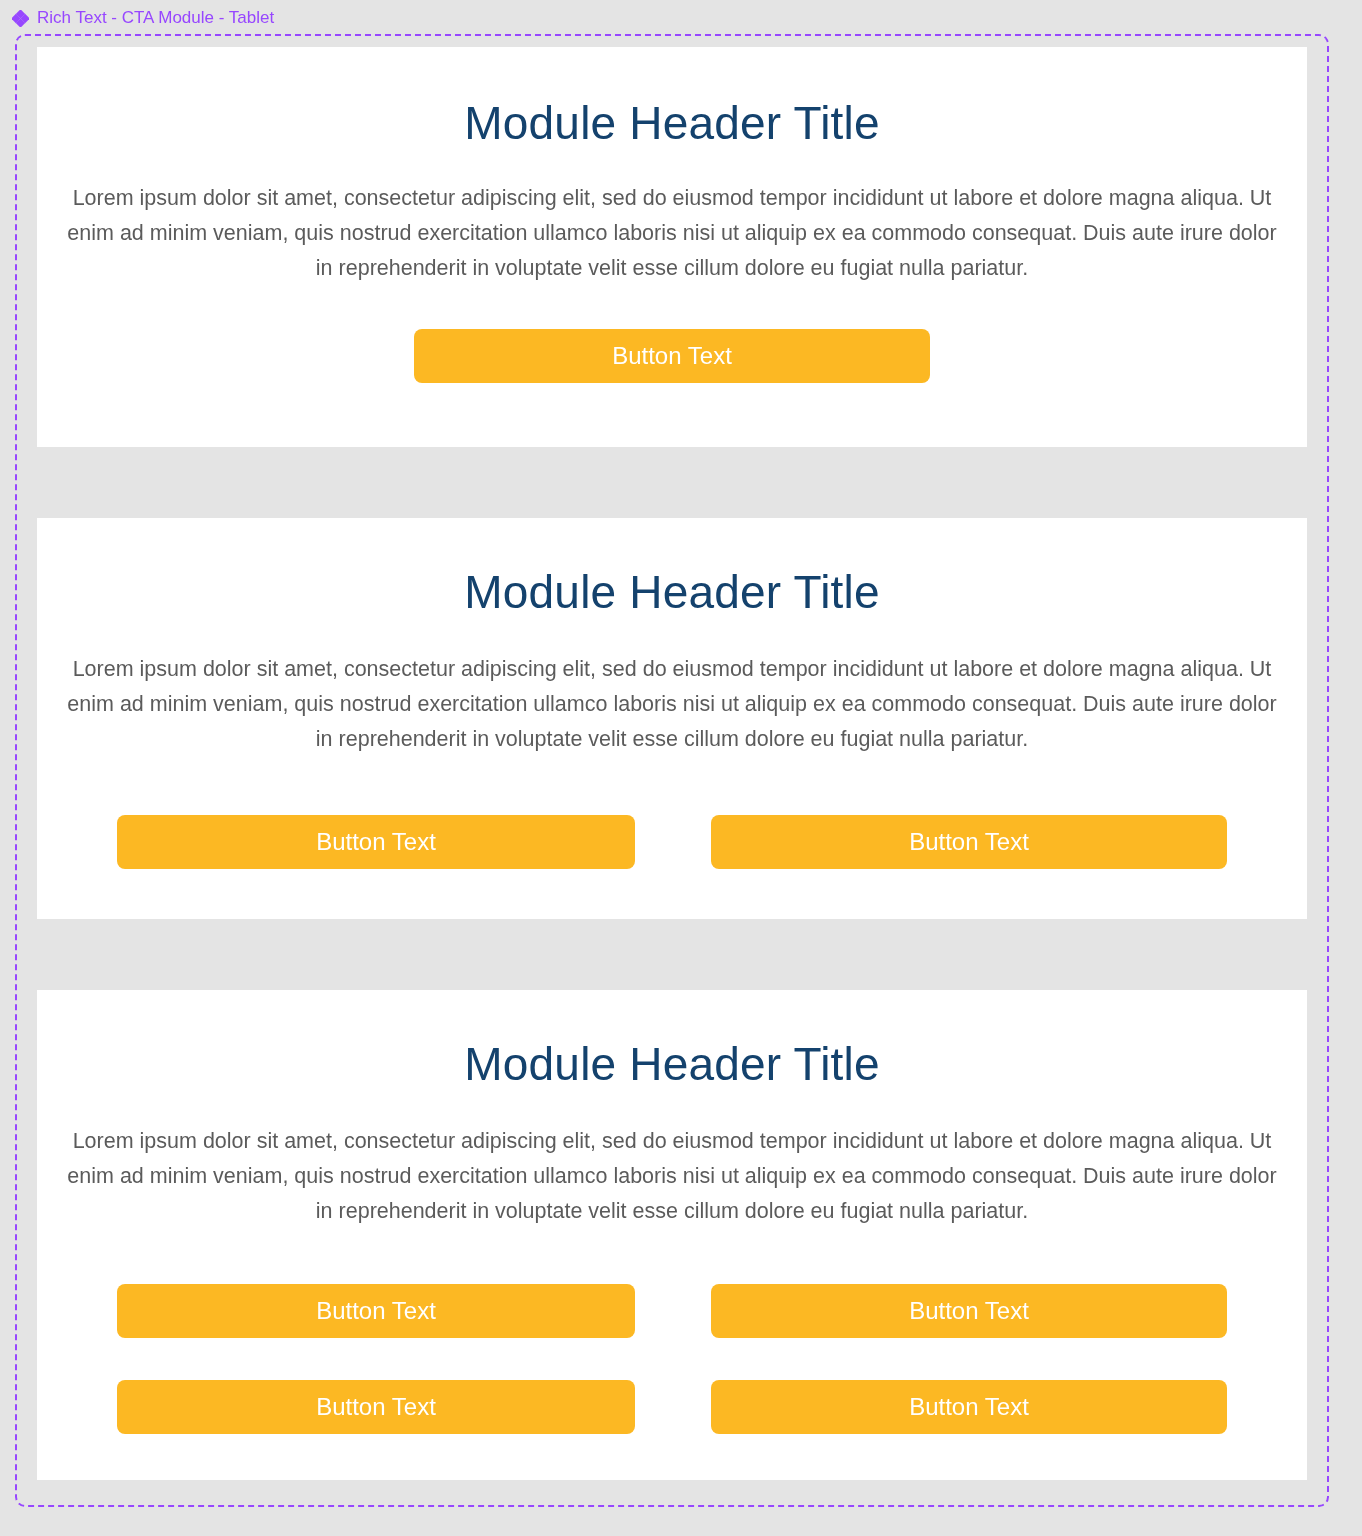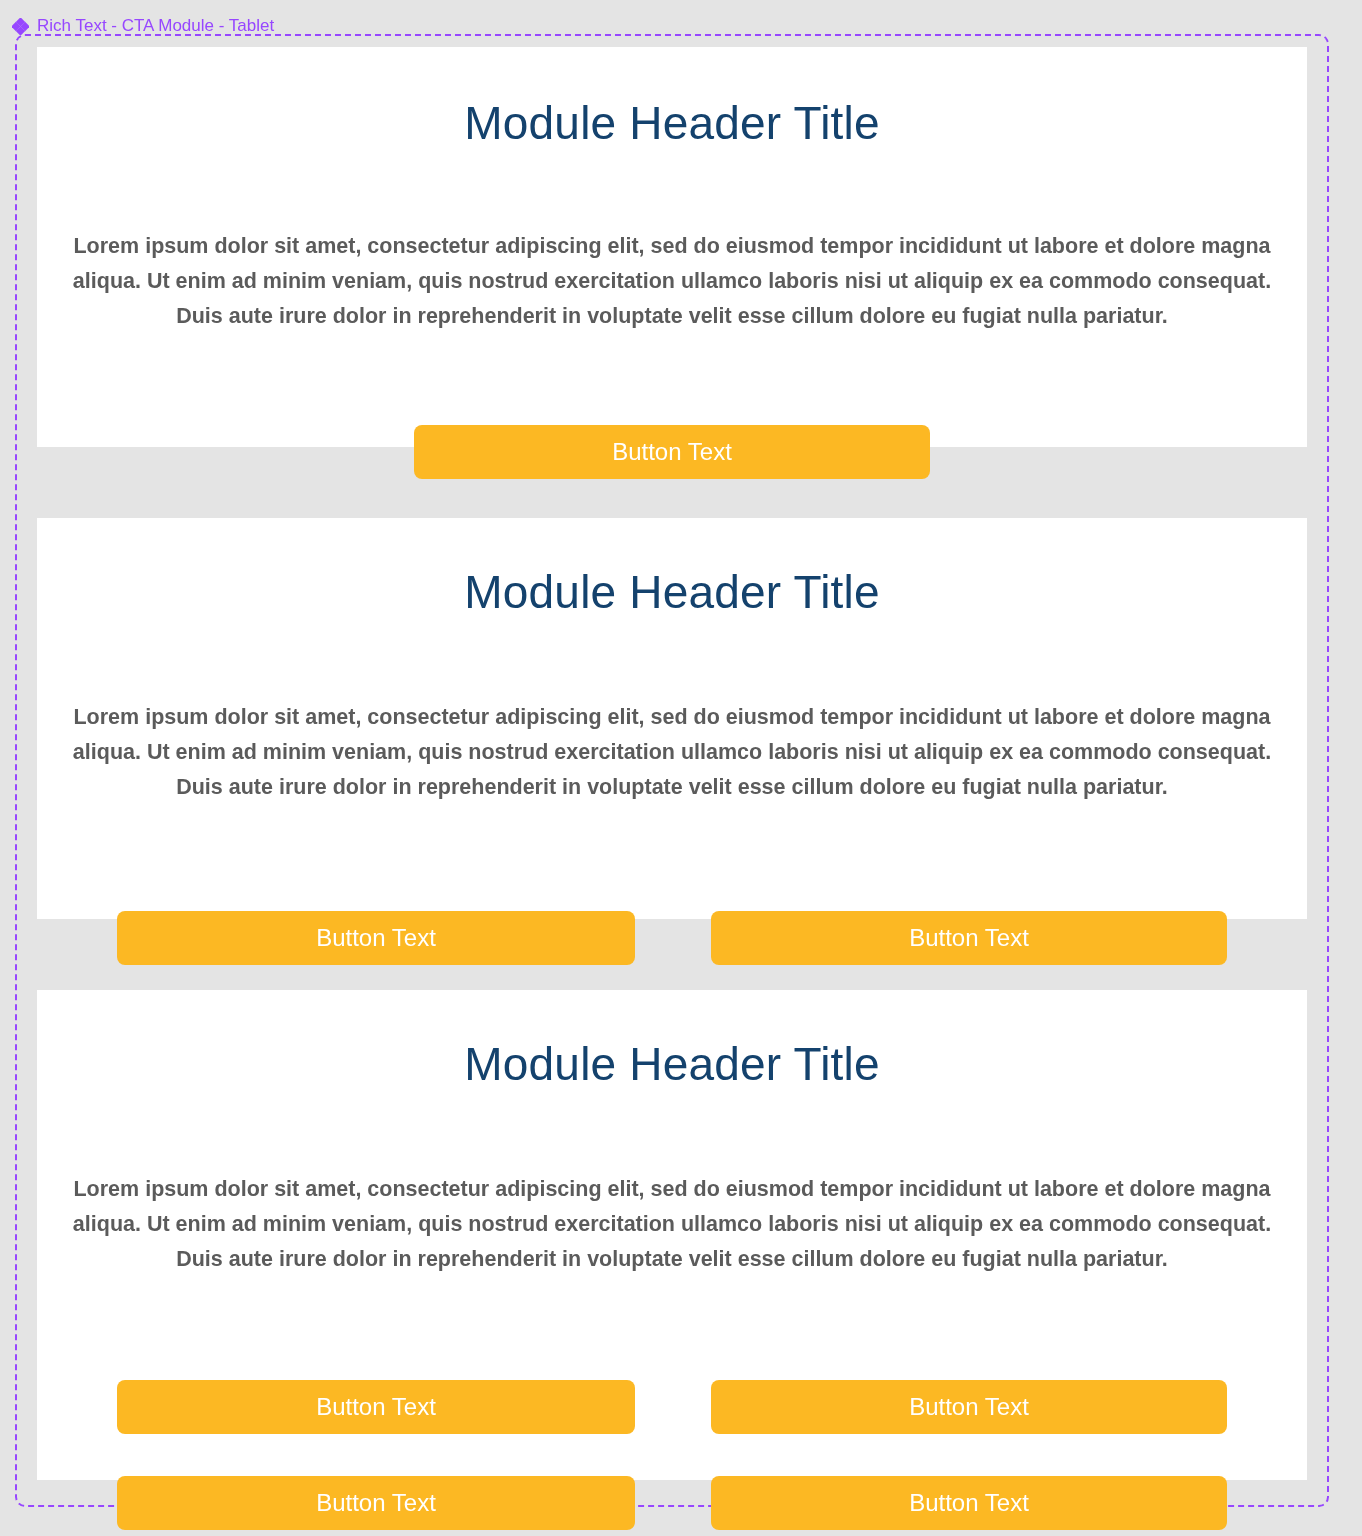--- a/index.html
+++ b/index.html
@@ -12,21 +12,21 @@
     background: #e4e4e4;
     font-family: "Liberation Sans", sans-serif;
     overflow: hidden;
     position: relative;
   }
 
   
   .frame-label {
     position: absolute;
     left: 12px;
-    top: 14px;
+    top: 6px;
     height: 24px;
     display: flex;
     align-items: center;
     gap: 8px;
     z-index: 5;
   }
   .frame-label .diamond-icon {
     width: 17px;
     height: 17px;
     display: block;
@@ -63,21 +63,20 @@
   }
 
   .module-card {
     background: #ffffff;
     width: 1270px;
     box-sizing: border-box;
     padding: 0 0 0 0;
     display: flex;
     flex-direction: column;
     align-items: center;
-    gap: 48px;
   }
   .module-card + .module-card {
     margin-top: 71px;
   }
 
   .module-card.variant-one   { height: 400px; padding-top: 48px; }
   .module-card.variant-two   { height: 401px; padding-top: 46px; }
   .module-card.variant-three { height: 490px; padding-top: 46px; }
 
   .module-title {
@@ -93,21 +92,20 @@
 
   .module-body {
     color: #5b5b5b;
     font-size: 21.5px;
     line-height: 35px;
     text-align: center;
     font-family: "Liberation Sans", sans-serif;
     width: 1228px;
     margin: 0;
     padding: 0;
-    font-weight: bold;
   }
   .variant-one   .module-body { margin-top: 30px; }
   .variant-two   .module-body { margin-top: 32px; }
   .variant-three .module-body { margin-top: 32px; }
 
   
   .cta-button {
     background: #fcb823;
     color: #ffffff;
     border: none;

